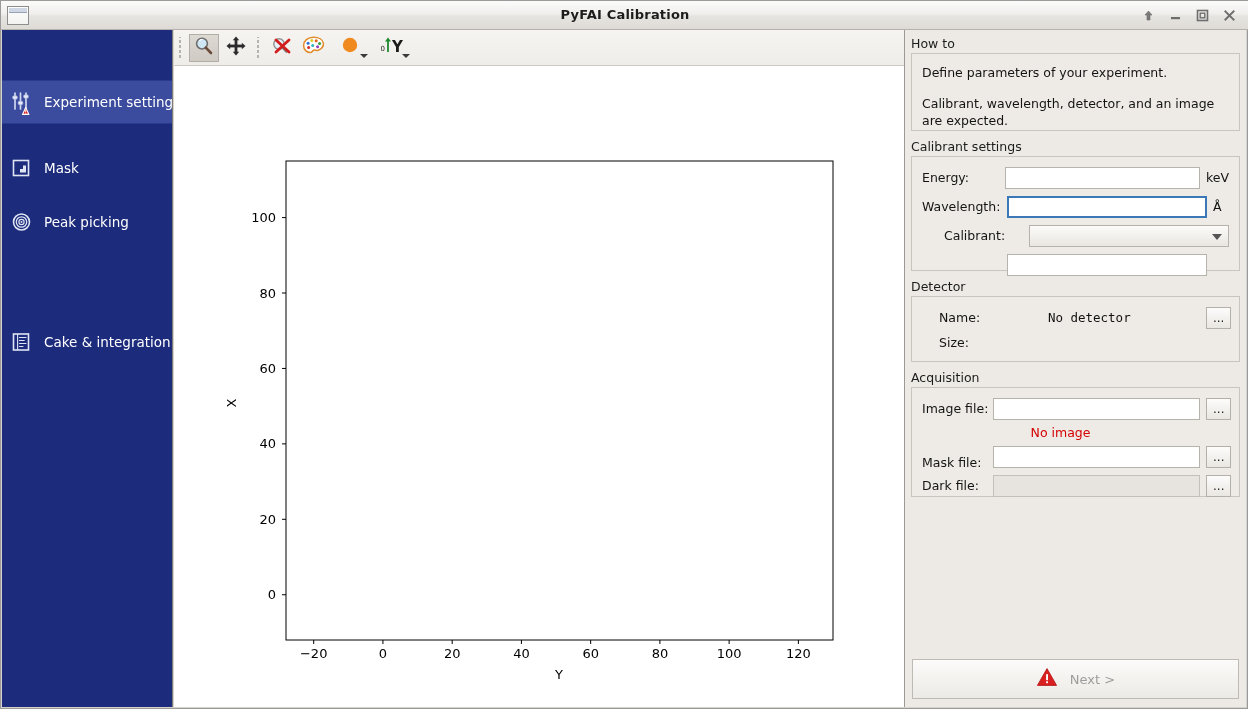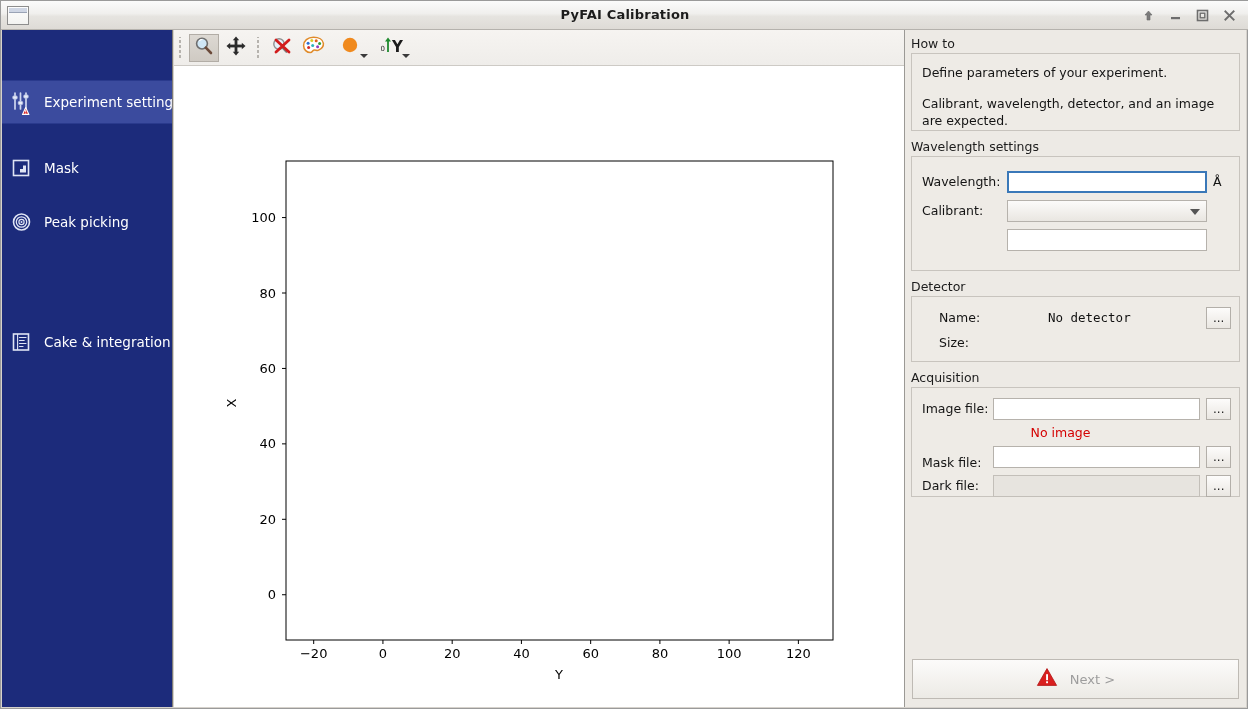--- a/index.html
+++ b/index.html
@@ -401,28 +401,33 @@
 
   <div id="rightpanel">
 
     <div class="sec-title" style="padding-top:6px;">How to</div>
     <div class="groupbox" style="height:78px; padding:10px 10px 0 10px;">
       <div class="howto-text">Define parameters of your experiment.</div>
       <div class="howto-text" style="margin-top:14px;">Calibrant, wavelength, detector, and an image</div>
       <div class="howto-text">are expected.</div>
     </div>
 
-    <div class="sec-title" style="padding-top:8px;">Wavelength settings</div>
+    <div class="sec-title" style="padding-top:8px;">Calibrant settings</div>
     <div class="groupbox" style="height:115px; padding:8px 10px 0 10px;">
+      <div class="frow">
+        <span class="flabel" style="width:85px;">Energy:</span>
+        <input class="tinput" style="width: 200px;" type="text" value="">
+        <span class="unit">keV</span>
+      </div>
       <div class="frow" style="margin-top:4px;">
         <span class="flabel" style="width:85px;">Wavelength:</span>
         <input class="tinput focused" style="width: 200px;" type="text" value="">
         <span class="unit">Å</span>
       </div>
-      <div class="frow" style="margin-top:4px;">
+      <div class="frow" style="margin-top:4px;justify-content:flex-end;">
         <span class="flabel" style="width:85px;">Calibrant:</span>
         <div class="combo" style="width:200px;">
           <span class="cv"></span>
           <span class="carr"></span>
         </div>
       </div>
       <div class="frow" style="margin-top:4px;">
         <span style="width:85px;"></span>
         <input class="tinput" style="width: 200px;" type="text" value="">
       </div>

